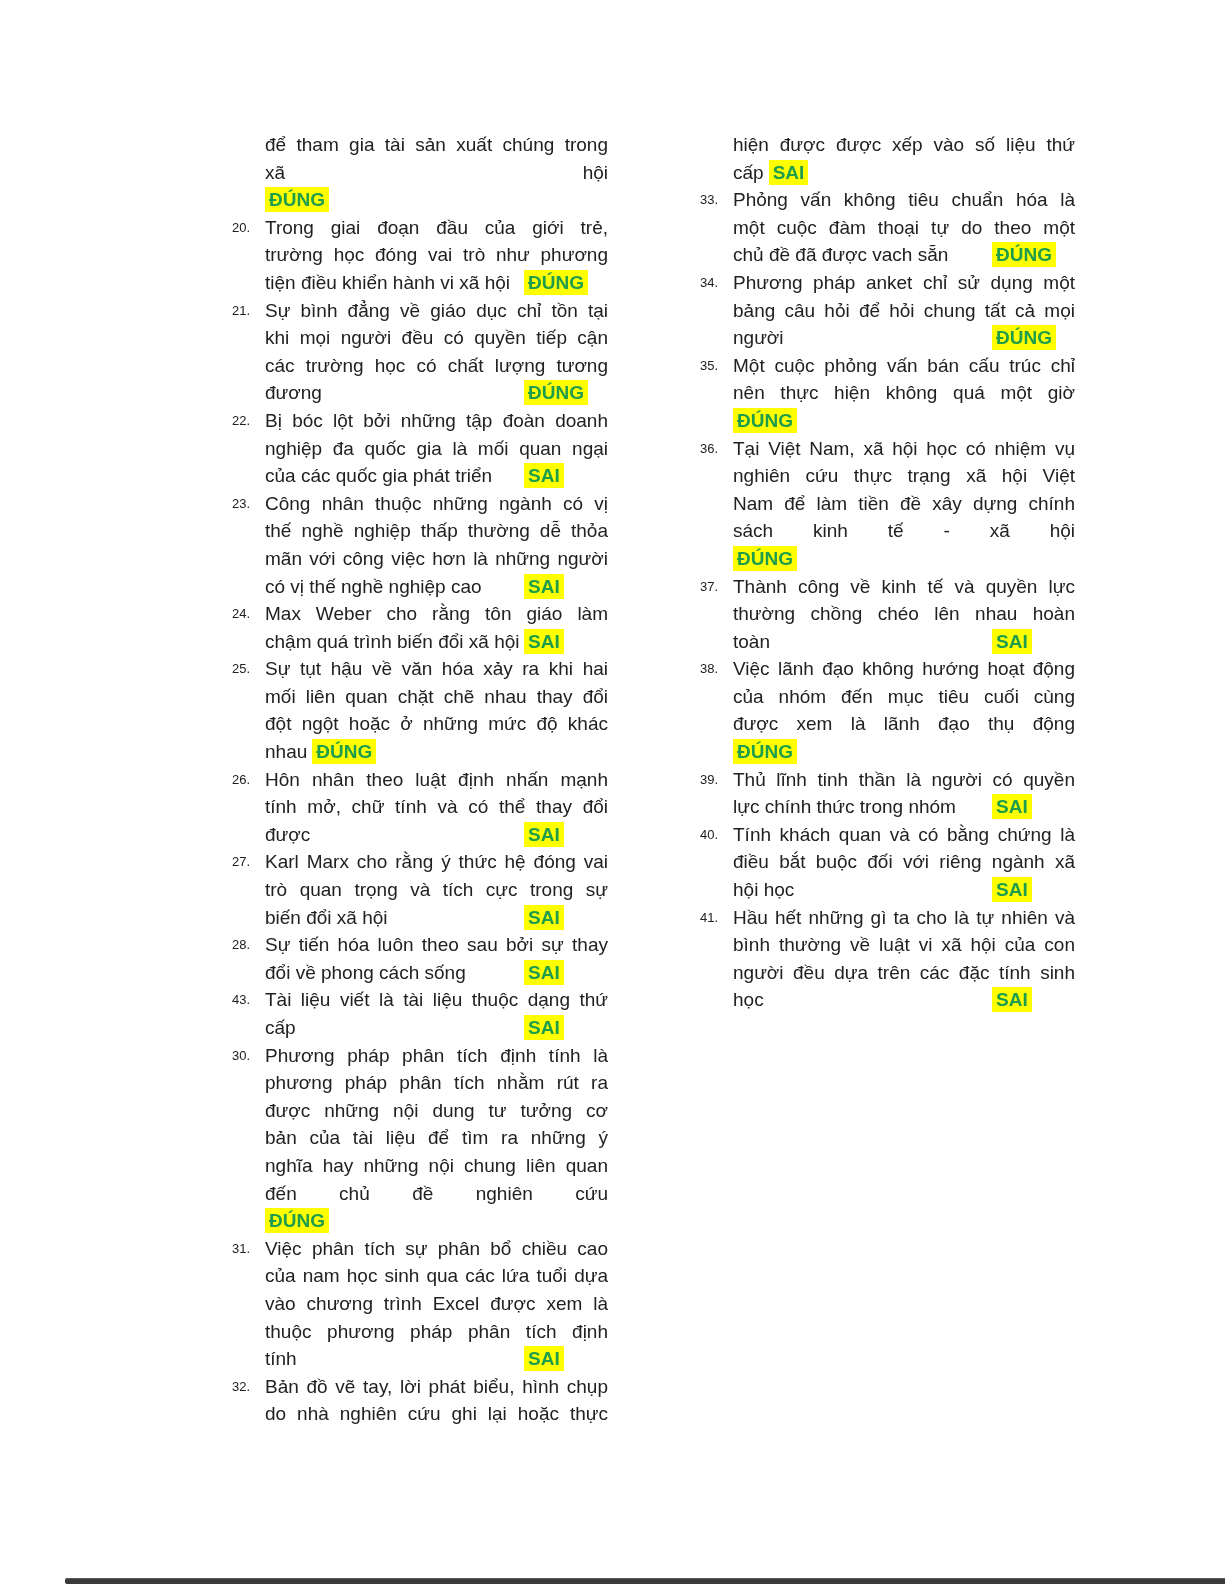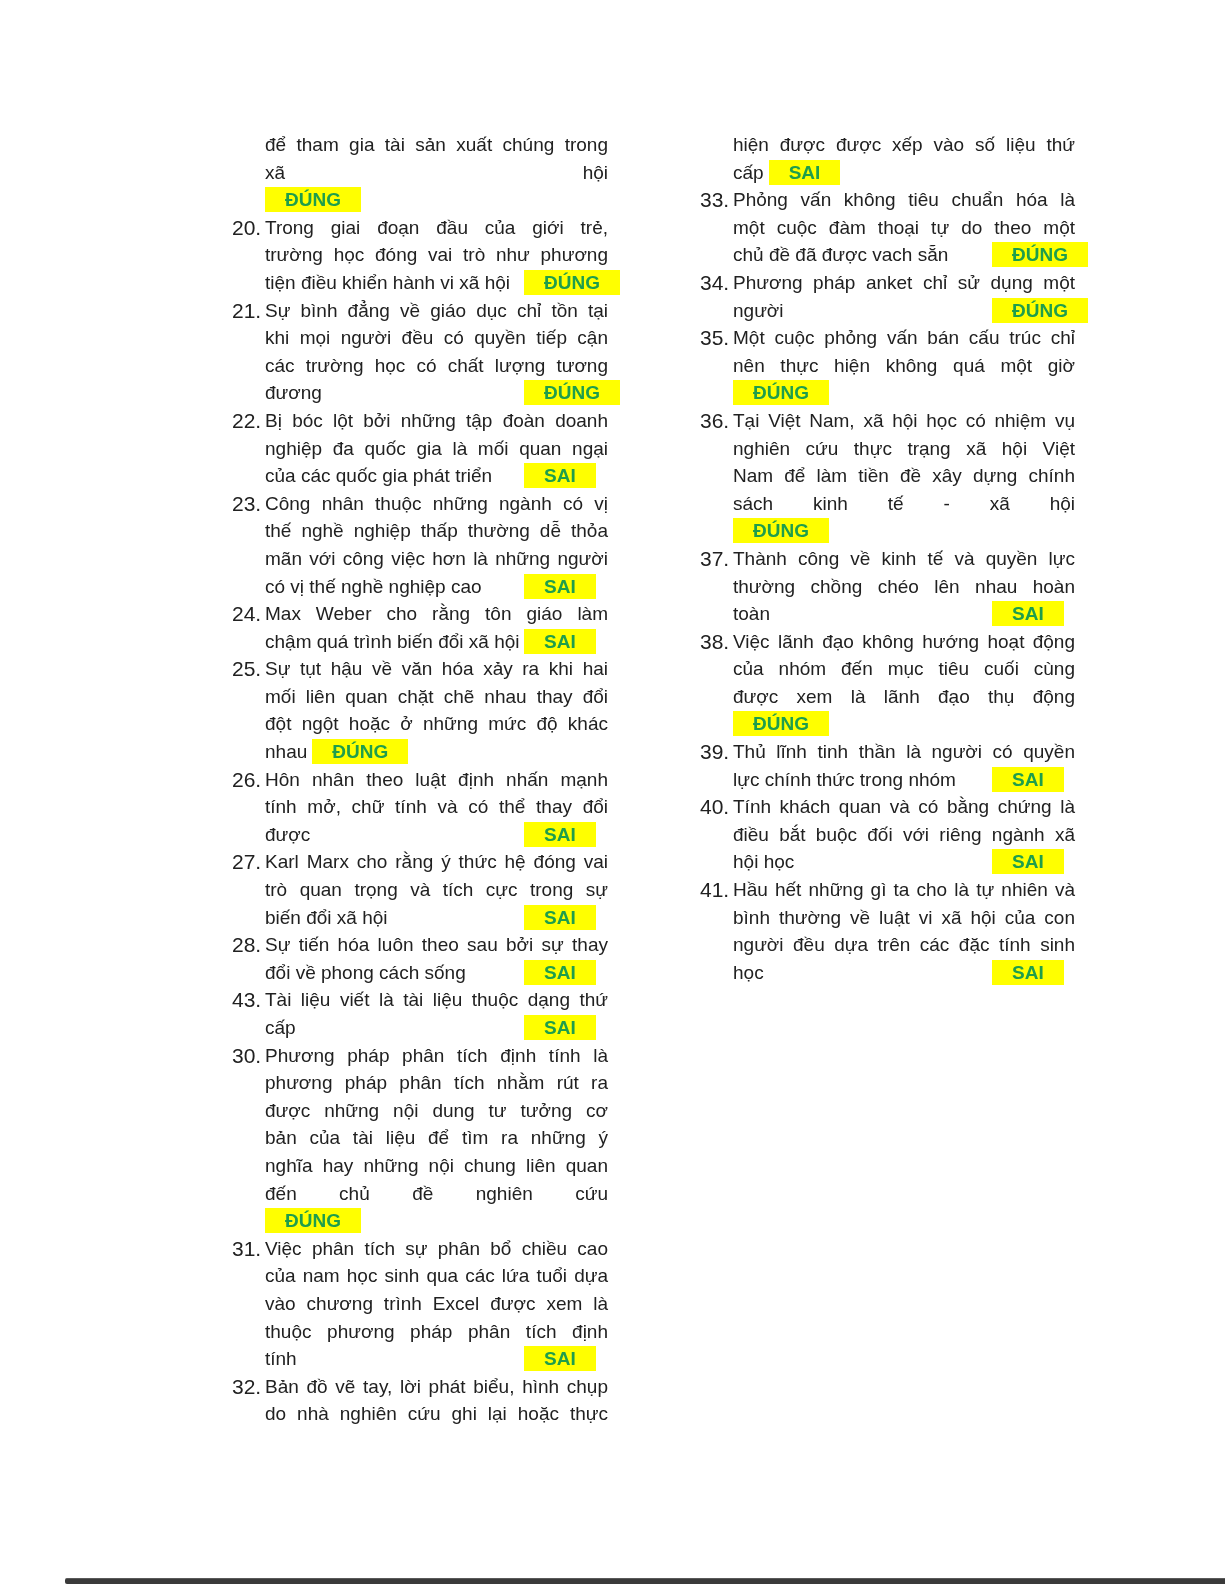--- a/index.html
+++ b/index.html
@@ -7,35 +7,35 @@
     position:relative;width:1225px;height:1585px;background:#ffffff;overflow:hidden;
     font-family:"Liberation Sans","DejaVu Sans",sans-serif;
     color:var(--txt,#212121);
   }
   .col{position:absolute;top:131px;}
   .col.left{left:232px;width:376px;}
   .col.right{left:688px;width:375px;margin-left:12px;}
   .item{position:relative;padding-left:33px;}
   .num{
     position:absolute;left:0;top:0;
-    font-size:21px;line-height:27.6px;
+    font-size:13px;line-height:27.6px;
   }
   .line{
     position:relative;
     font-size:19px;line-height:27.6px;
     min-height:27.6px;
     white-space:normal;
   }
   .line.j{text-align:justify;text-align-last:justify;}
   .ans{
     display:inline-block;
     background:var(--hl,#ffff00);
     color:var(--ansc,#1e9e4c);
     font-weight:bold;
-    padding:0 20px;
+    padding:0 4px;
     line-height:25px;
   }
   .ans.tab{position:absolute;left:259px;top:1px;}
   .ans.inline{margin-left:5px;}
   .edge-bar{
     position:absolute;left:65px;right:0;top:1578px;height:5px;
     background:var(--bar,#3a3a3a);
     border-top:1px solid #5a5a5a;
     border-radius:2px 0 0 2px;
   }
@@ -141,20 +141,21 @@
       </div>
       <div class="item">
         <span class="num">33.</span>
         <div class="line j"><span>Phỏng vấn không tiêu chuẩn hóa là</span></div>
         <div class="line j"><span>một cuộc đàm thoại tự do theo một</span></div>
         <div class="line"><span>chủ đề đã được vach sẵn</span><span class="ans tab">ĐÚNG</span></div>
       </div>
       <div class="item">
         <span class="num">34.</span>
         <div class="line j"><span>Phương pháp anket chỉ sử dụng một</span></div>
+        <div class="line j"><span>bảng câu hỏi để hỏi chung tất cả mọi</span></div>
         <div class="line"><span>người</span><span class="ans tab">ĐÚNG</span></div>
       </div>
       <div class="item">
         <span class="num">35.</span>
         <div class="line j"><span>Một cuộc phỏng vấn bán cấu trúc chỉ</span></div>
         <div class="line j"><span>nên thực hiện không quá một giờ</span></div>
         <div class="line"><span class="ans">ĐÚNG</span></div>
       </div>
       <div class="item">
         <span class="num">36.</span>

